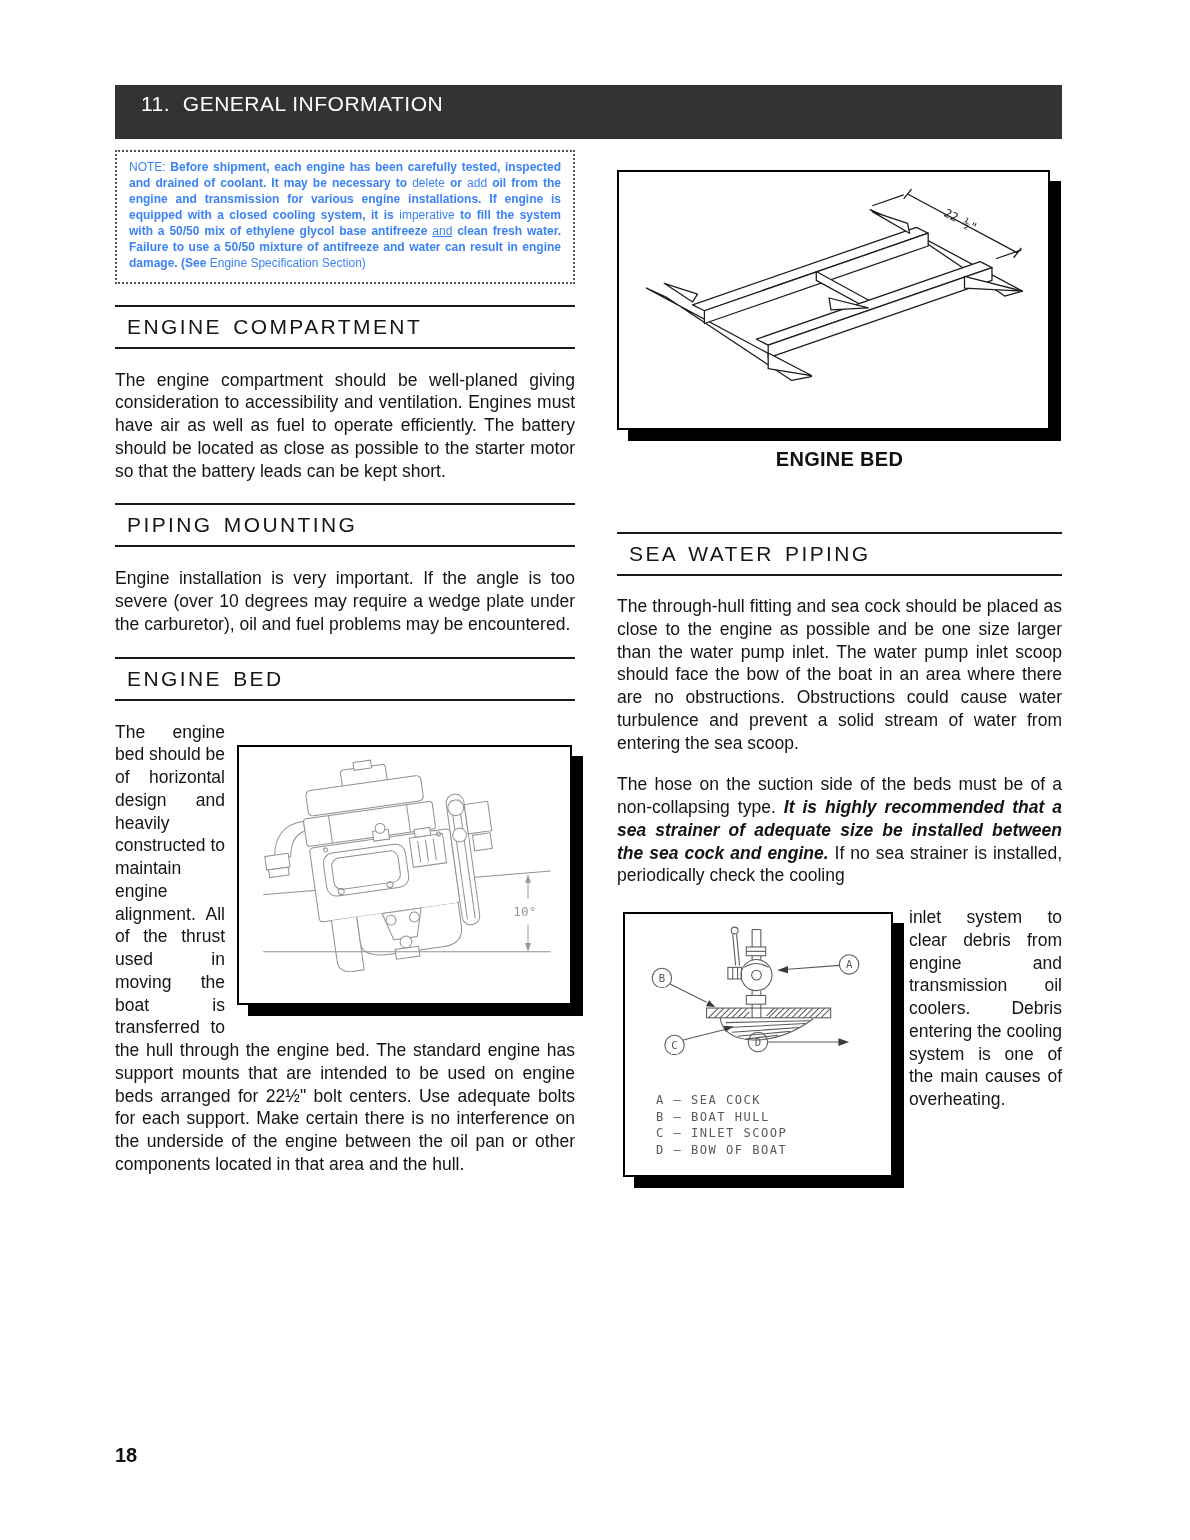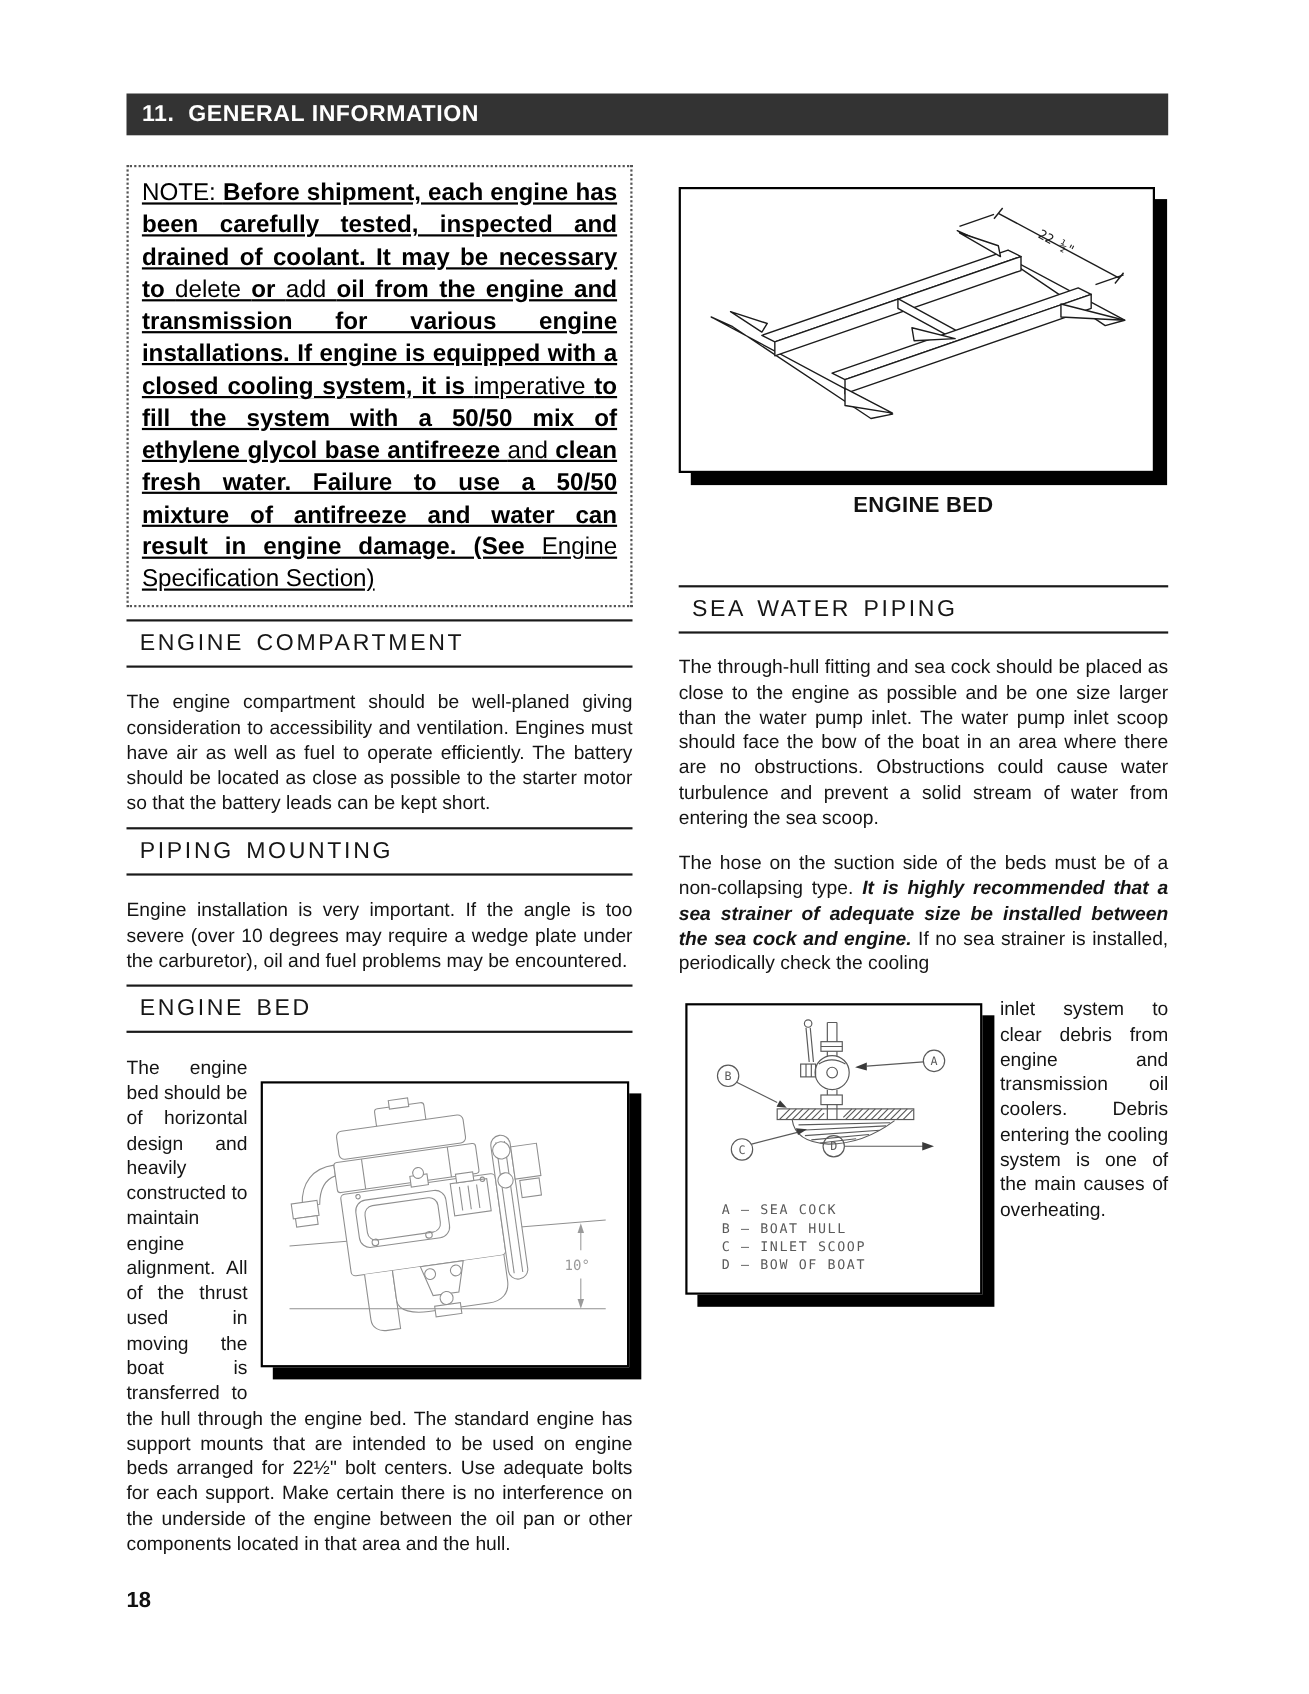--- a/index.html
+++ b/index.html
@@ -2,35 +2,35 @@
 <html><head>
 <meta charset="utf-8">
 <style>
   html,body{margin:0;padding:0;background:#e8e8e8;}
   .page{
     position:relative; width:1190px; height:1540px; background:#ffffff;
     font-family:"Liberation Sans","DejaVu Sans",sans-serif; color:#111;
     margin:0 auto; overflow:hidden;
   }
   .hdrbar{
-    position:absolute; left:115px; top:85px; width:947px; height:38px;
-    background:#333333; color:#fff; font-weight:bold; font-size:21px;
-    line-height:38px; padding-left:14px; box-sizing:border-box;
+    position:absolute; left:115px; top:85px; width:947px; height:54px;
+    background:#333333; color:#fff; font-weight:normal; font-size:21px;
+    line-height:38px; padding-left:26px; box-sizing:border-box;
     letter-spacing:.5px; white-space:pre;
   }
   .col{position:absolute; box-sizing:border-box;}
   .col-left{left:115px; top:150px; width:460px;}
   .col-right{left:617px; top:170px; width:445px;}
   .para{font-size:17.5px; line-height:1.3; text-align:justify; color:#141414;}
   .b{font-weight:bold;} .i{font-style:italic;} .u{text-decoration:underline;}
   .note{
-    border:2px dotted #555; padding:8px 12px 10px 12px; font-size:22px;
-    line-height:1.33; text-align:justify; color:#000000;text-decoration:underline;
-  }
-  .sect{margin-top:11px;}
+    border:2px dotted #555; padding:8px 12px 10px 12px; font-size:12px;
+    line-height:1.33; text-align:justify; color:#3b82f6;
+  }
+  .sect{margin-top:21px;}
   .rule{border-top:2px solid #1a1a1a; height:0;}
   .sect-title{
     font-size:21px; letter-spacing:2.4px; word-spacing:3px; color:#161616;
     padding:8px 0 8px 12px; font-weight:400;
   }
   .col-left .para{margin-top:20px;}
   .fig{background:#fff; border:2px solid #000; box-shadow:11px 11px 0 0 #000;}
   .fig-iso{width:429px; height:256px;}
   .fig-caption{
     text-align:center; font-weight:bold; font-size:20px; margin-top:18px;

